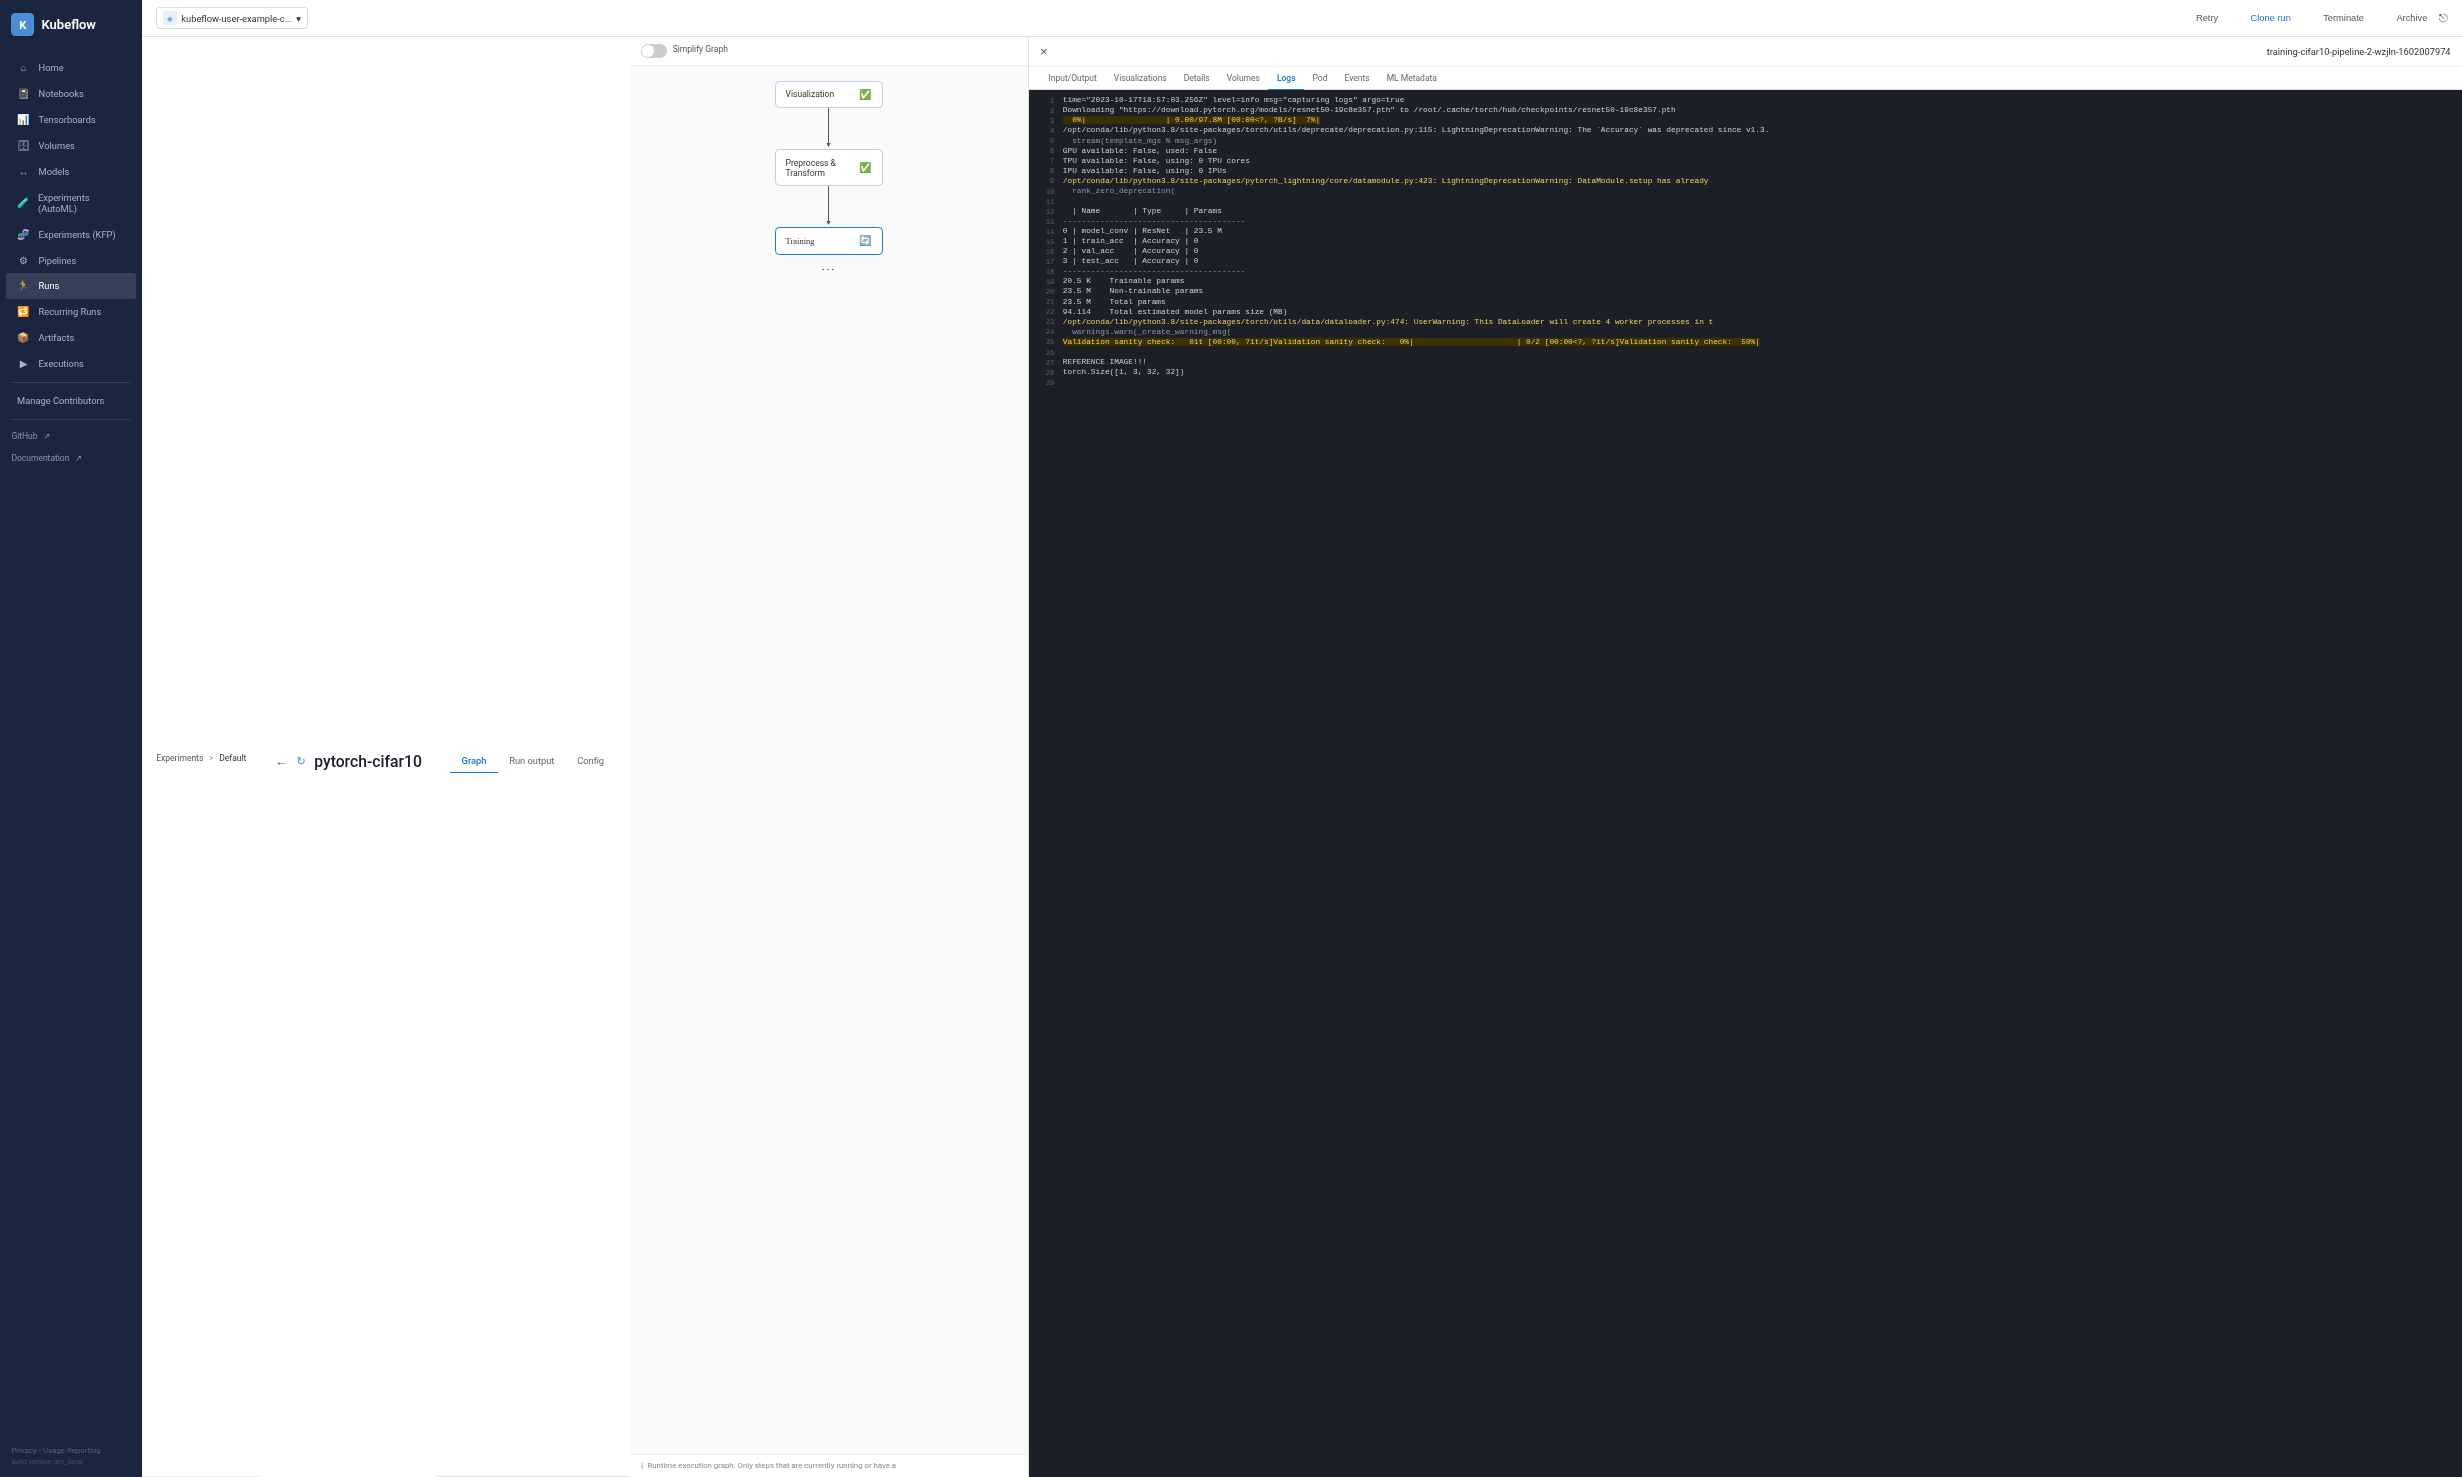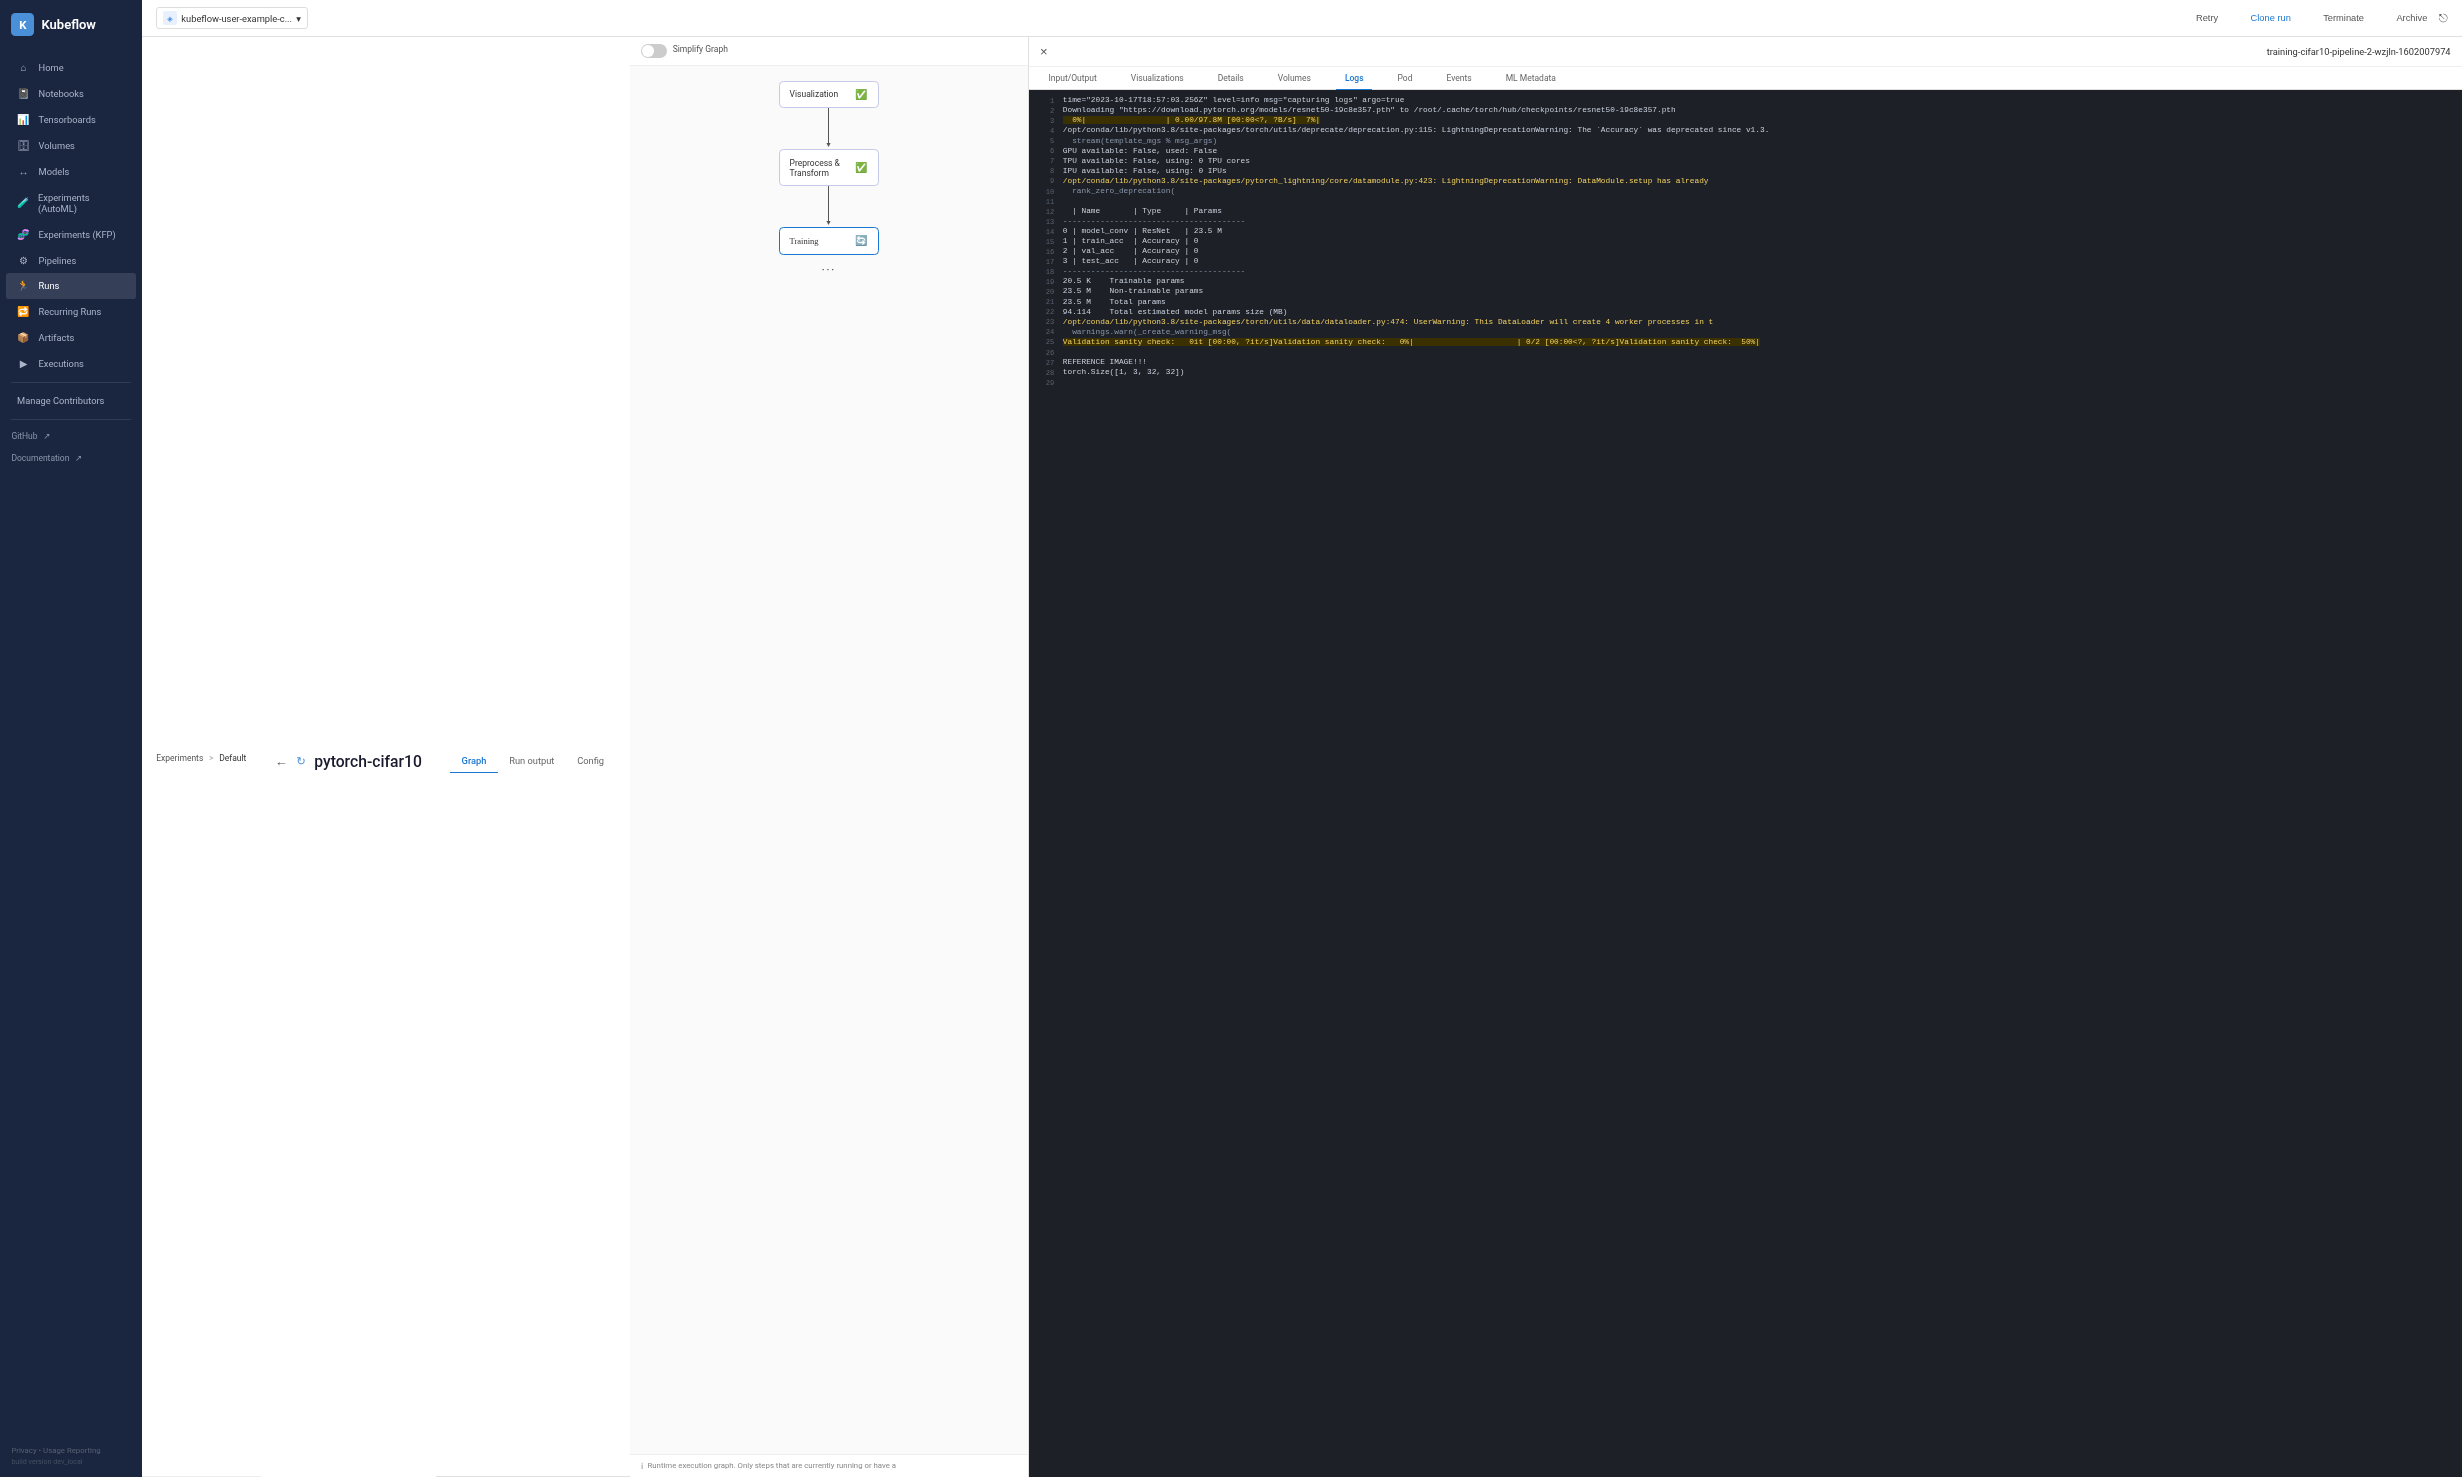--- a/index.html
+++ b/index.html
@@ -160,21 +160,21 @@
       position: absolute; top: 1.4px; left: 1.4px;
       transition: left 0.2s;
     }
     .simplify-label { font-size: 8.5px; color: #555; margin-left: 5.7px; }
     .graph-content {
       flex: 1; padding: 14.2px;
       display: flex; flex-direction: column; align-items: center;
       overflow: auto; position: relative;
     }
     .pipeline-node {
-      width: 100px;
+      width: 108px;
       border: 0.7px solid #c5cae9;
       border-radius: 4.3px;
       background: white;
       padding: 7.1px 10px;
       font-size: 8.5px; color: #333;
       display: flex; align-items: center; justify-content: space-between;
       margin-bottom: 0;
       position: relative;
     }
     .pipeline-node.active-node { border: 1.4px solid #1976d2; font-family: Liberation Serif, serif; }
@@ -213,21 +213,21 @@
       padding: 7.1px 11.4px;
       border-bottom: 0.7px solid #eee;
     }
     .log-close-btn { cursor: pointer; font-size: 13px; color: #555; border: none; background: none; }
     .log-title { font-size: 9.3px; color: #333; font-weight: 400; }
     .log-tabs {
       display: flex; align-items: center;
       padding: 0 11.4px;
       border-bottom: 0.7px solid #e0e0e0;
       background: white;
-      gap: 17px;
+      gap: 0;
     }
     .log-tab {
       padding: 5.7px 8.5px;
       font-size: 8.5px; color: #666;
       cursor: pointer;
       border-bottom: 1.4px solid transparent;
       margin-bottom: -0.7px;
     }
     .log-tab.active { color: #1976d2; border-bottom-color: #1976d2; font-weight: 500; }
     .log-content {

